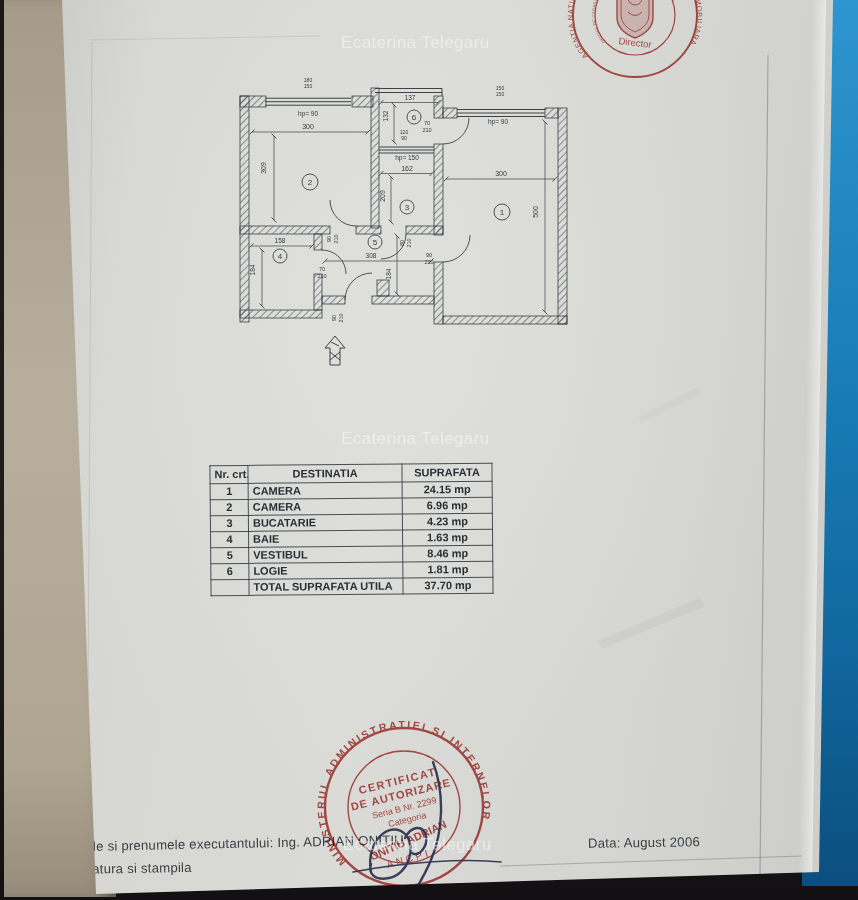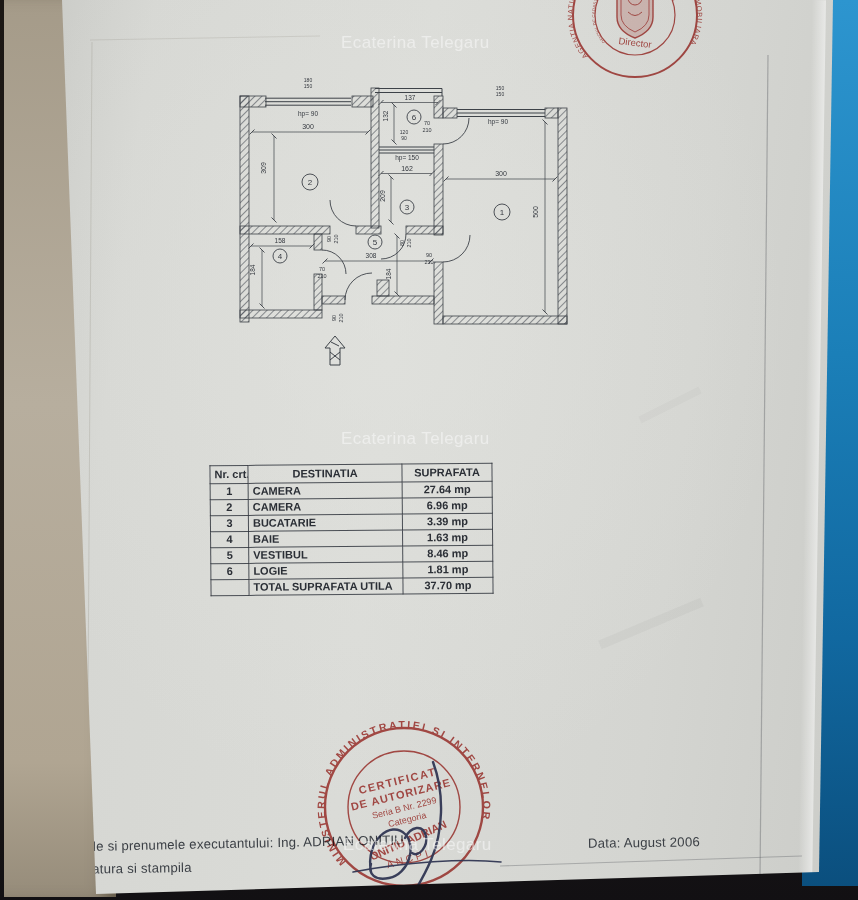--- a/index.html
+++ b/index.html
@@ -199,31 +199,31 @@
         <tr>
           <th>Nr. crt.</th>
           <th>DESTINATIA</th>
           <th>SUPRAFATA</th>
         </tr>
       </thead>
       <tbody>
         <tr>
             <td class="c">1</td>
             <td class="l">CAMERA</td>
-            <td class="c">27.64 mp</td>
+            <td class="c">24.15 mp</td>
           </tr>
         <tr>
             <td class="c">2</td>
             <td class="l">CAMERA</td>
             <td class="c">6.96 mp</td>
           </tr>
         <tr>
             <td class="c">3</td>
             <td class="l">BUCATARIE</td>
-            <td class="c">3.39 mp</td>
+            <td class="c">4.23 mp</td>
           </tr>
         <tr>
             <td class="c">4</td>
             <td class="l">BAIE</td>
             <td class="c">1.63 mp</td>
           </tr>
         <tr>
             <td class="c">5</td>
             <td class="l">VESTIBUL</td>
             <td class="c">8.46 mp</td>

